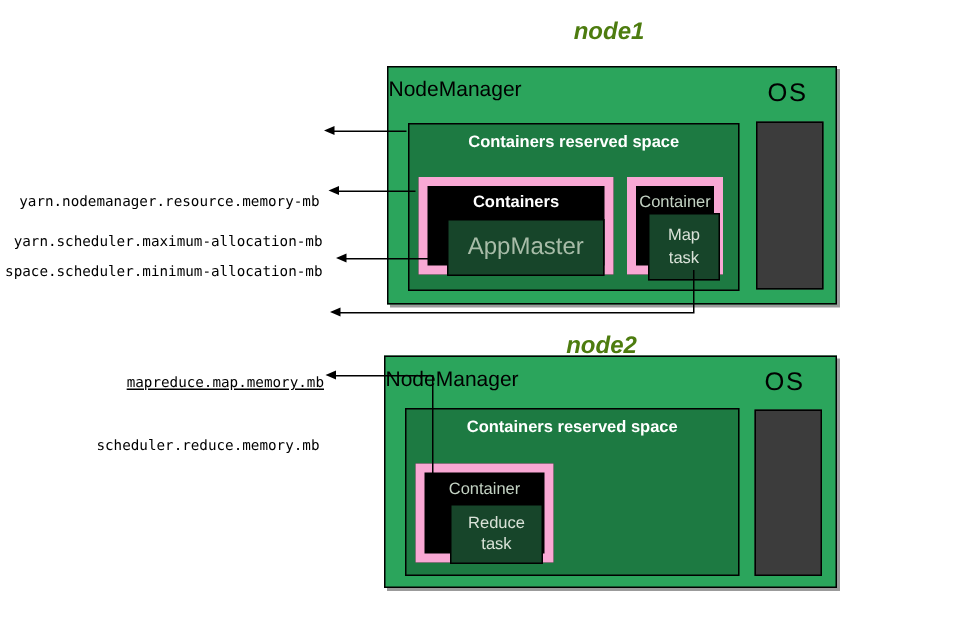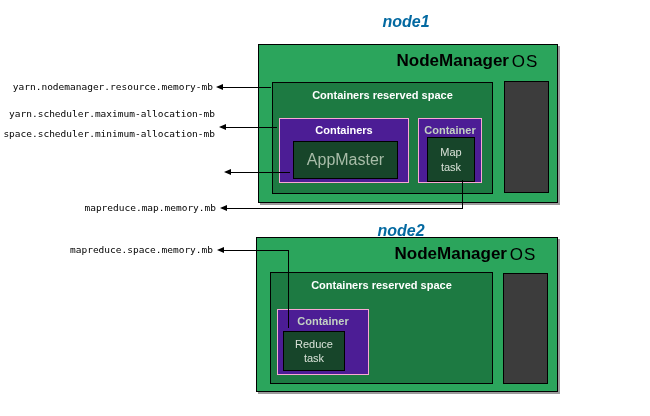--- a/index.html
+++ b/index.html
@@ -5,66 +5,66 @@
   html,body { margin:0; padding:0; background:#ffffff; }
   .canvas {
     position:relative; width:650px; height:416px;
     background:#ffffff; overflow:hidden;
     font-family:"Liberation Sans", sans-serif;
   }
   
   .cfg {
     position:absolute; white-space:nowrap; text-align:right;
     font-family:"DejaVu Sans Mono", monospace;
-    font-size:9.5px; line-height:12px; color:#000;
+    font-size:9.5px; line-height:12px; color:#000;margin-top:48px;
   }
   
   .hline { position:absolute; height:0; border-top:1px solid #000; z-index:6; }
   .vline { position:absolute; width:0; border-left:1px solid #000; z-index:6; }
   .ahead {
     position:absolute; width:0; height:0; z-index:6;
     border-top:3px solid transparent; border-bottom:3px solid transparent;
     border-right:7px solid #000;
   }
   
   .node-title {
-    position:absolute; text-align:center; color:#0369a1;
+    position:absolute; text-align:center; color:#4d7c0f;
     font-size:16px; font-weight:bold; font-style:italic;
   }
   .node-box {
     position:absolute; background:#2BA55C; border:1px solid #000;
     box-shadow:2px 2px 0 #9b9b9b; box-sizing:border-box; z-index:1;
   }
   .nm-label {
-    position:absolute; text-align:right; color:#000;
-    font-size:17px; font-weight:bold;
+    position:absolute; text-align:left; color:#000;
+    font-size:14px; font-weight:normal;
   }
   .os-label {
     position:absolute; text-align:center; color:#000;
     font-size:17px; font-weight:normal; letter-spacing:1px;
   }
   .reserved-box {
     position:absolute; background:#1D7A42; border:1px solid #000;
     box-sizing:border-box;
   }
   .reserved-label {
     position:absolute; left:0; right:0; text-align:center;
     color:#fff; font-size:11px; font-weight:bold;
   }
   .mid-box {
-    position:absolute; background:#4c1d95; border:1px solid #f9a8d4;
+    position:absolute; background:#000000; border:6px solid #f9a8d4;
     box-sizing:border-box;
   }
   .mid-label-bold {
     position:absolute; left:0; right:0; text-align:center;
     color:#fff; font-size:11px; font-weight:bold;
   }
   .mid-label-pale {
     position:absolute; left:0; right:0; text-align:center;
-    color:#C3D2C3; font-size:11px; font-weight:bold;
+    color:#C3D2C3; font-size:11px; font-weight:normal;
   }
   .task-box {
     position:absolute; background:#17452A; border:1px solid #000;
     box-sizing:border-box; display:flex; align-items:center; justify-content:center;
   }
   .appmaster-label { color:#A8BCA8; font-size:16px; }
   .task-label {
     color:#D9E2D8; font-size:11px; text-align:center;
     white-space:pre-line; line-height:1.3;
   }
@@ -74,22 +74,22 @@
   }
 </style>
 </head>
 <body>
 
 <div class="canvas">
 
   <div class="cfg" style="right:437px; top:81px;">yarn.nodemanager.resource.memory-mb</div>
   <div class="cfg" style="right:435px; top:108px;">yarn.scheduler.maximum-allocation-mb</div>
   <div class="cfg" style="right:435px; top:128px;">space.scheduler.minimum-allocation-mb</div>
-  <div class="cfg" style="right:434px; top:202px;">mapreduce.map.memory.mb</div>
-  <div class="cfg" style="right:437px; top:244px;">mapreduce.space.memory.mb</div>
+  <div class="cfg" style="right:434px; top:202px;text-decoration:underline;">mapreduce.map.memory.mb</div>
+  <div class="cfg" style="right:437px; top:244px;">scheduler.reduce.memory.mb</div>
 
   <div class="ahead" style="left:216px; top:84px;"></div>
   <div class="hline" style="left:222px; top:87px; width:49px;"></div>
 
   <div class="ahead" style="left:219px; top:124px;"></div>
   <div class="hline" style="left:225px; top:127px; width:52px;"></div>
 
   <div class="ahead" style="left:224px; top:169px;"></div>
   <div class="hline" style="left:230px; top:172px; width:60px;"></div>
 
@@ -133,21 +133,21 @@
 
   <div class="node-box" style="left:256px; top:237px; width:302px; height:155px;">
     <div class="nm-label" style="left:0; top:6px; width:250px;">NodeManager</div>
     <div class="os-label" style="left:236px; top:7px; width:60px;">OS</div>
 
     <div class="reserved-box" style="left:13px; top:34px; width:223px; height:112px;">
       <div class="reserved-label" style="top:6px;">Containers reserved space</div>
 
       <div class="mid-box" style="left:6px; top:36px; width:92px; height:66px;">
         <div class="mid-label-pale" style="top:5px;">Container</div>
-        <div class="task-box" style="left:5px; top:21px; width:62px; height:40px;">
+        <div class="task-box" style="left:17px; top:21px; width:62px; height:40px;">
           <span class="task-label">Reduce
 task</span>
         </div>
       </div>
     </div>
 
     <div class="os-rect" style="left:246px; top:35px; width:45px; height:111px;"></div>
   </div>
 
 </div>

